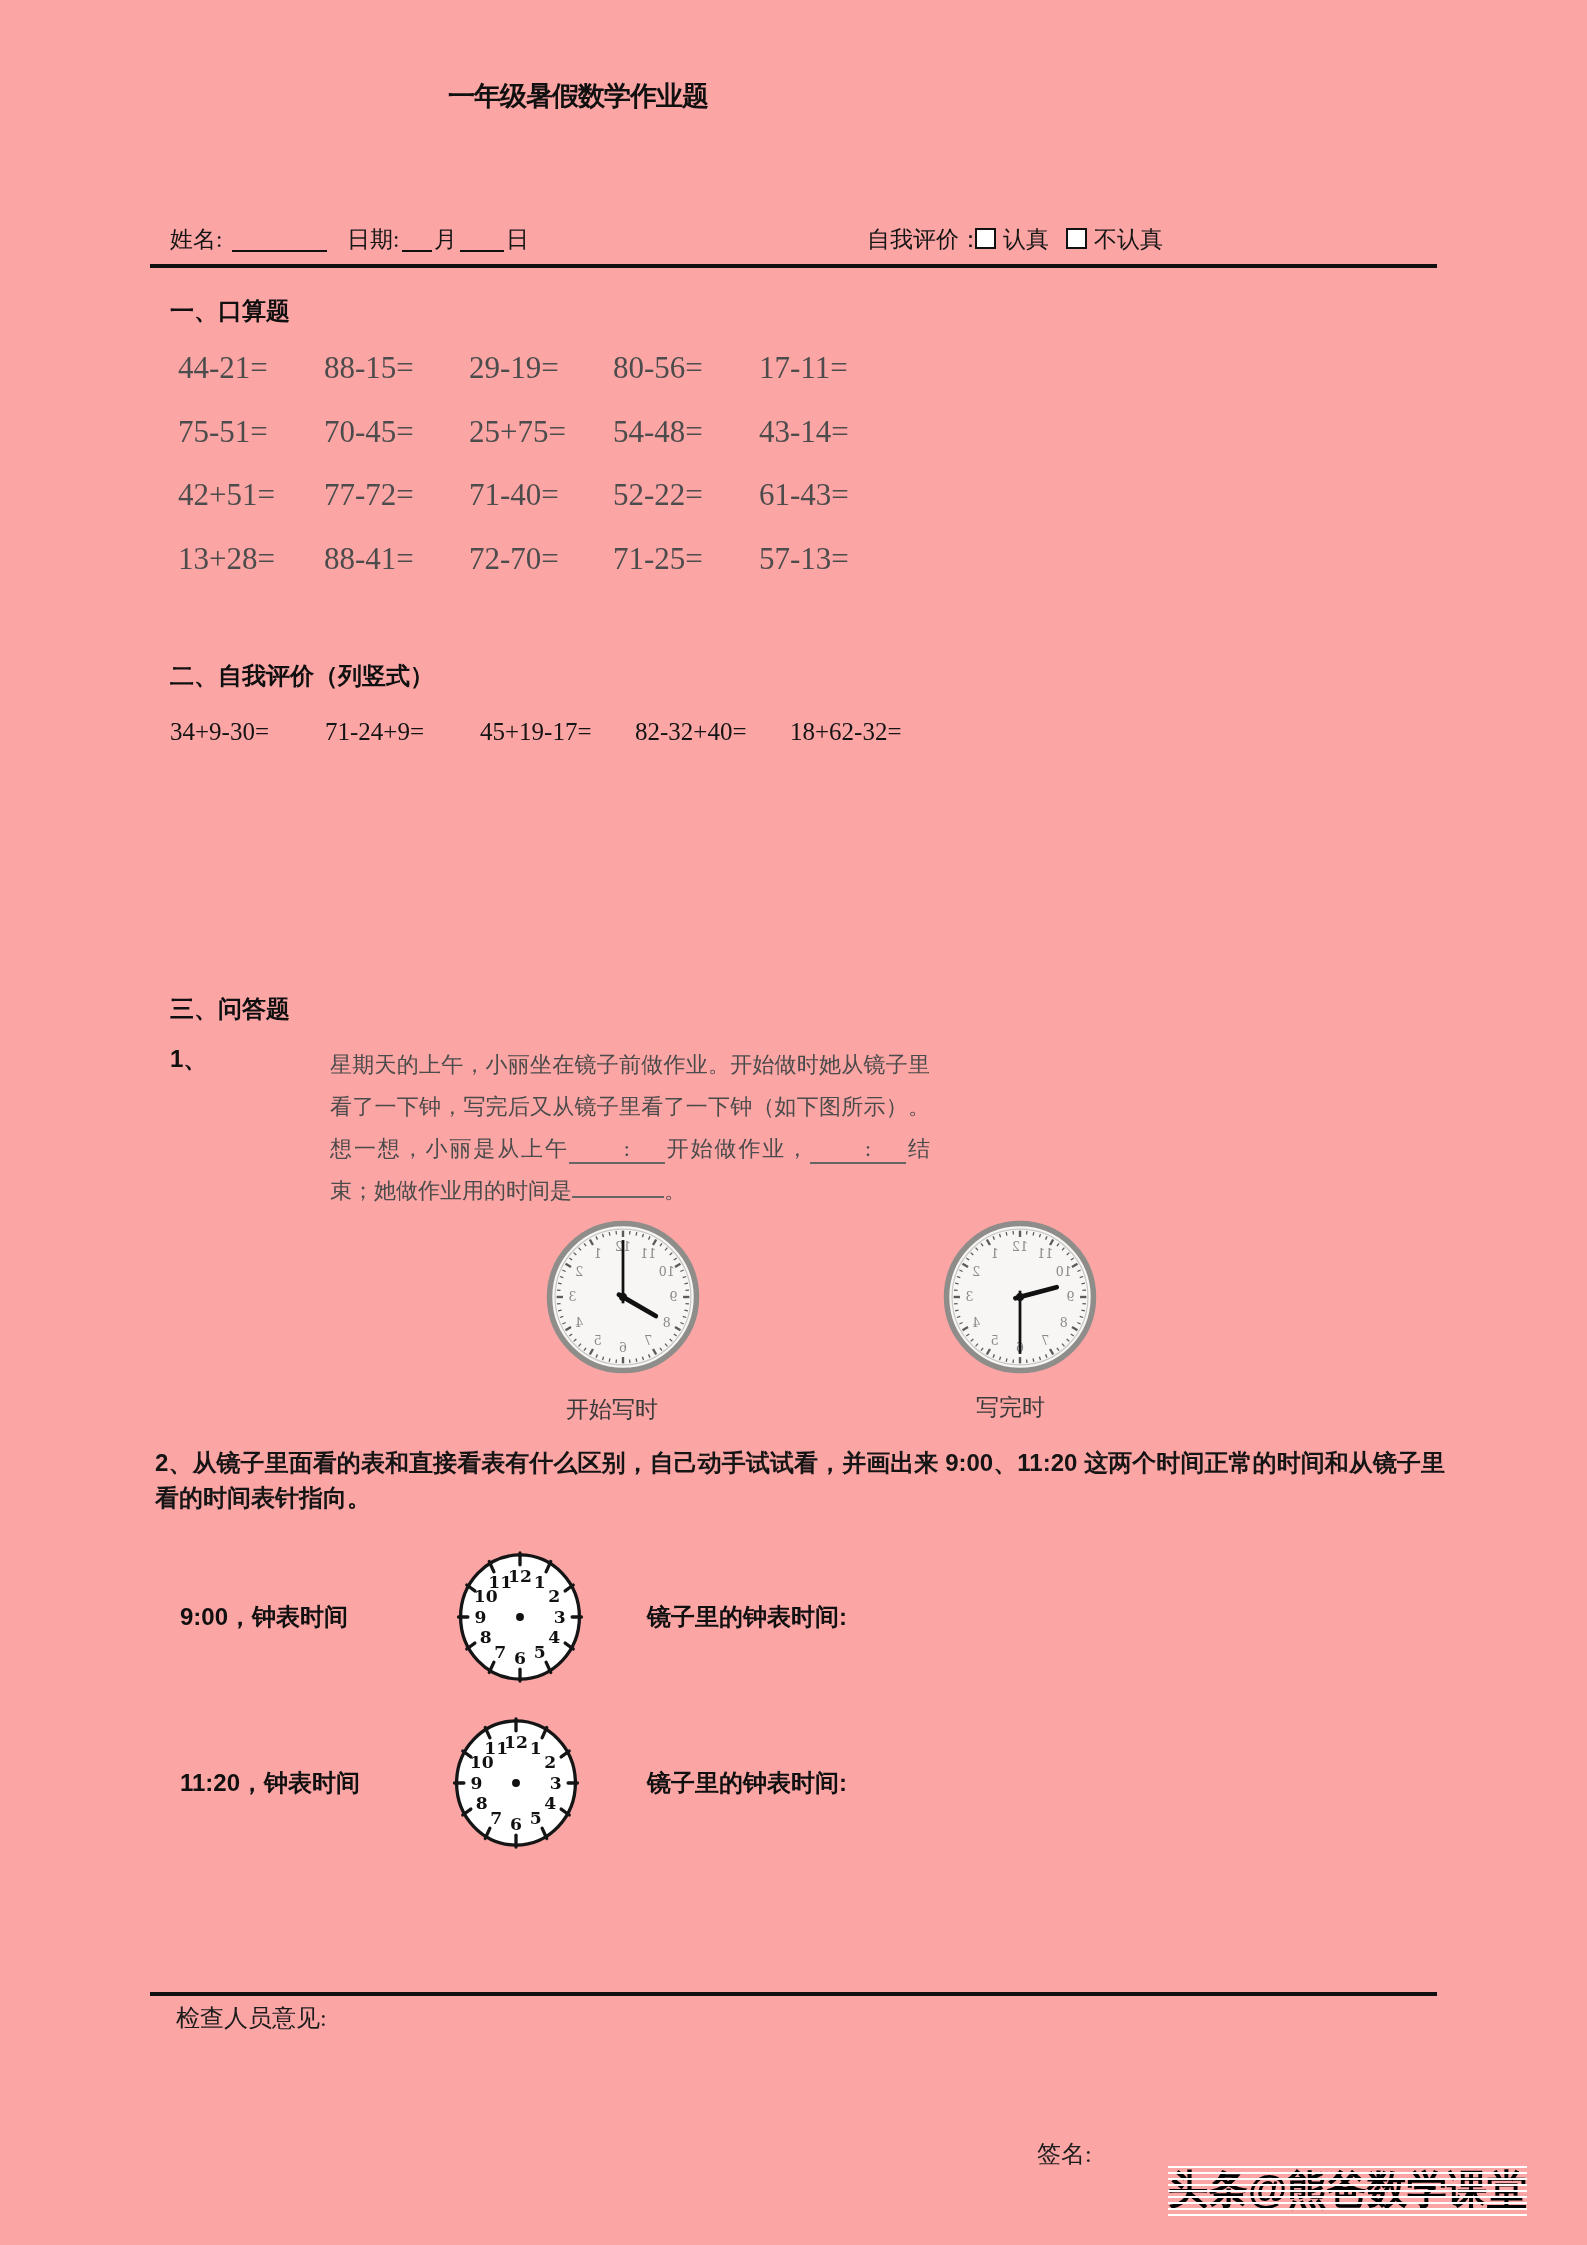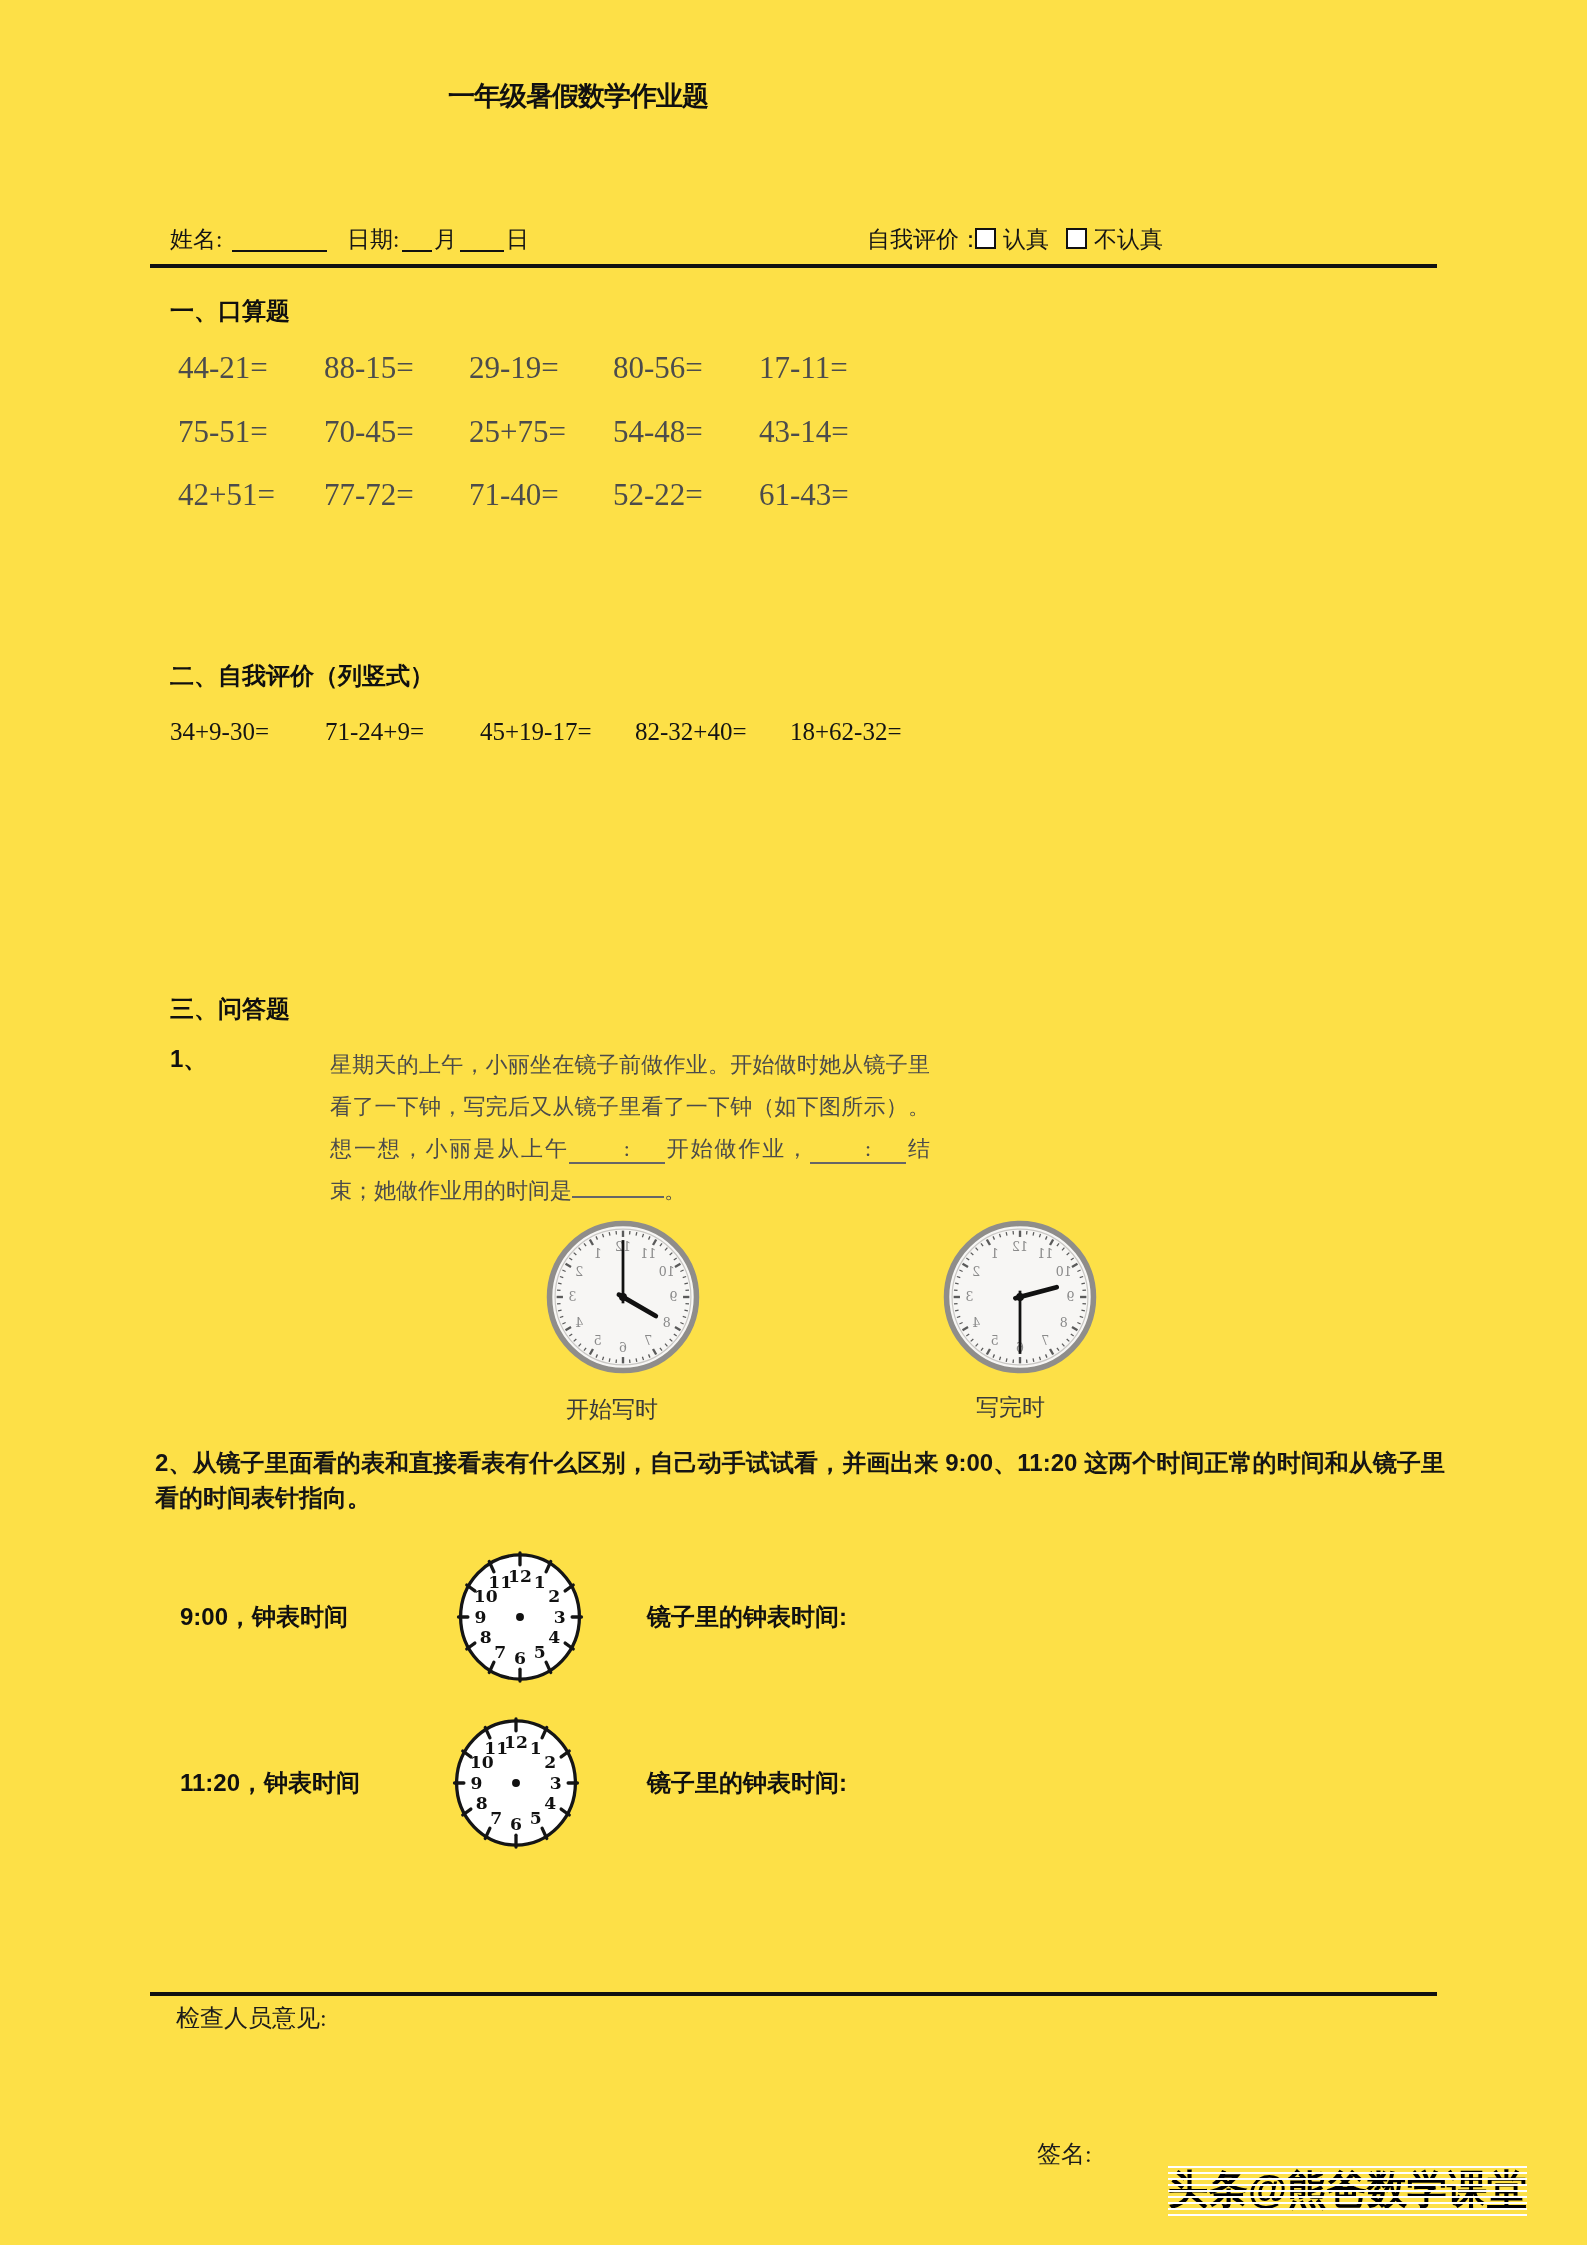--- a/index.html
+++ b/index.html
@@ -1,16 +1,16 @@
 <!DOCTYPE html>
 <html><head>
 <meta charset="utf-8">
 <style>
   html,body{margin:0;padding:0;background:#ffffff;}
-  .page{position:relative;width:1587px;height:2245px;background:#fde047;overflow:hidden;
+  .page{position:relative;width:1587px;height:2245px;background:#fca5a5;overflow:hidden;
         font-family:"Liberation Serif", serif;color:#222;}
   .title{position:absolute;left:448px;top:78px;font-size:27px;font-weight:700;
          letter-spacing:-1px;color:#101010;margin:0;font-family:"Liberation Serif", serif;}
   .hl{position:absolute;top:224px;font-size:23px;color:#151515;white-space:nowrap;}
   .hblank{position:absolute;top:228px;height:22px;border-bottom:2.5px solid #111;}
   .cbox{display:inline-block;width:17px;height:17px;border:2px solid #111;
         vertical-align:-2px;margin-right:7px;background:#fff;}
   .rule{position:absolute;left:150px;width:1287px;height:3.5px;background:#111;}
   h2.sec{position:absolute;margin:0;font-size:24px;font-weight:700;color:#101010;
          font-family:"Liberation Sans", sans-serif;white-space:nowrap;}
@@ -84,20 +84,27 @@
         <span class="calc-cell">25+75=</span>
         <span class="calc-cell">54-48=</span>
         <span class="calc-cell">43-14=</span>
       </div>
       <div class="calc-row">
         <span class="calc-cell">42+51=</span>
         <span class="calc-cell">77-72=</span>
         <span class="calc-cell">71-40=</span>
         <span class="calc-cell">52-22=</span>
         <span class="calc-cell">61-43=</span>
+      </div>
+      <div class="calc-row">
+        <span class="calc-cell">13+28=</span>
+        <span class="calc-cell">88-41=</span>
+        <span class="calc-cell">72-70=</span>
+        <span class="calc-cell">71-25=</span>
+        <span class="calc-cell">57-13=</span>
       </div>
     </div>
 
   <h2 class="sec" style="left:170px;top:660px">二、自我评价（列竖式）</h2>
   <span class="s2p" style="left:170px">34+9-30=</span>
   <span class="s2p" style="left:325px">71-24+9=</span>
   <span class="s2p" style="left:480px">45+19-17=</span>
   <span class="s2p" style="left:635px">82-32+40=</span>
   <span class="s2p" style="left:790px">18+62-32=</span>
 

